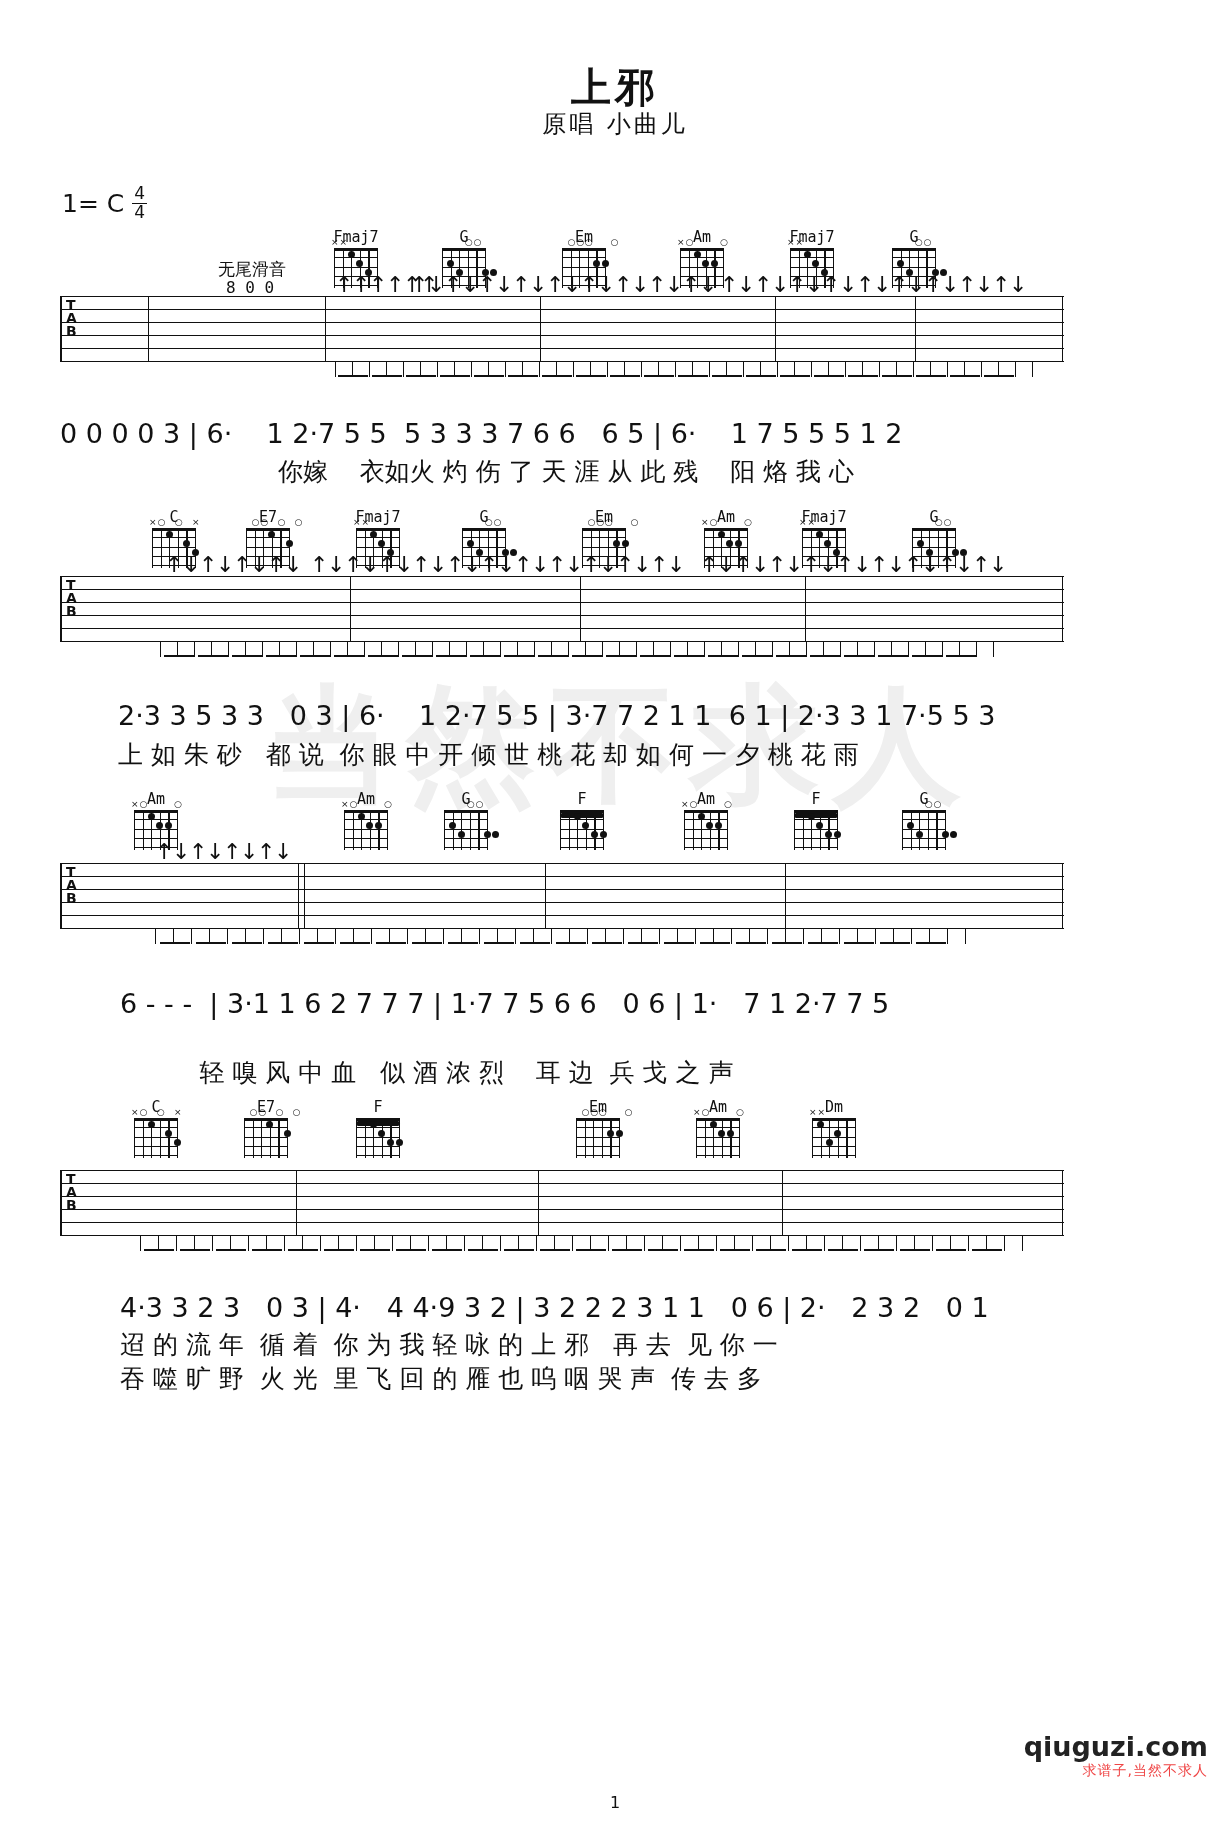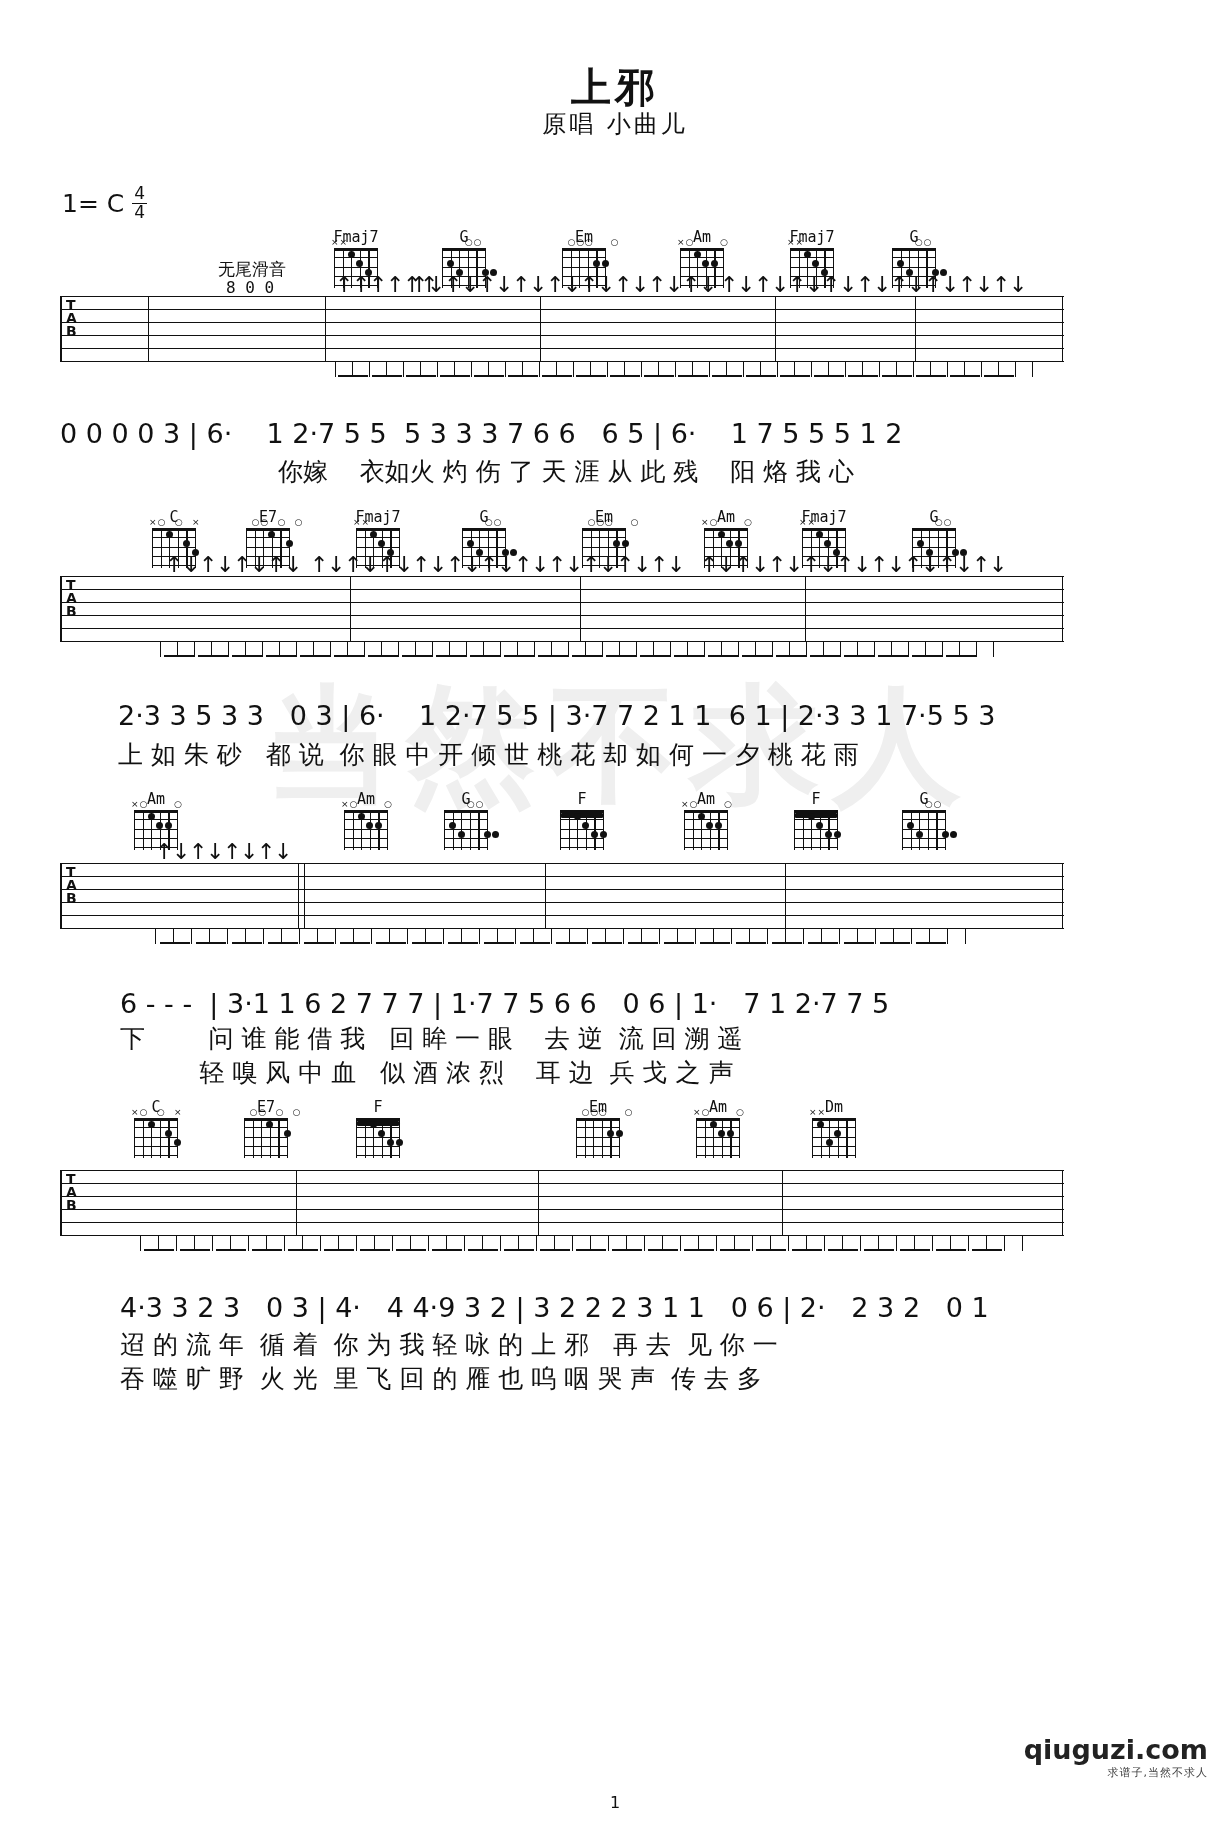--- a/index.html
+++ b/index.html
@@ -90,21 +90,21 @@
   }
   .pageno{
     position:absolute;bottom:12px;left:0;width:1230px;text-align:center;
     font-size:16px;font-family:"DejaVu Sans", sans-serif;
   }
   .sitemark{
     position:absolute;right:22px;bottom:44px;text-align:right;
     font-family:"DejaVu Sans", sans-serif;
   }
   .sitemark .big{font-size:27px;font-weight:bold;color:#222;}
-  .sitemark .small{font-size:11px;color:#404040;letter-spacing:1px;}
+  .sitemark .small{font-size:14px;color:#ef4444;letter-spacing:1px;}
   .slide-label{
     position:absolute;font-size:17px;font-family:"DejaVu Sans", sans-serif;
   }
 </style>
 </head>
 <body>
 
 <div class="sheet">
 
   <div class="title">上邪</div>
@@ -944,21 +944,20 @@
       <div class="beam" style="left: 640px; width: 30px; top: 87px;"></div>
       <div class="beam" style="left: 676px; width: 30px; top: 87px;"></div>
       <div class="beam" style="left: 712px; width: 30px; top: 87px;"></div>
       <div class="beam" style="left: 748px; width: 30px; top: 87px;"></div>
       <div class="beam" style="left: 784px; width: 30px; top: 87px;"></div>
       <div class="beam" style="left: 820px; width: 30px; top: 87px;"></div>
       <div class="beam" style="left: 856px; width: 30px; top: 87px;"></div>
     </div>
 
   <div class="numrow" style="top:988px;left:120px;">6 - - -  | 3·1 1 6 2 7 7 7 | 1·7 7 5 6 6   0 6 | 1·   7 1 2·7 7 5</div>
-  <div class="lyricrow" style="top:1022px;left:120px;">下        问 谁 能 借 我   回 眸 一 眼    去 逆  流 回 溯 遥</div>
   <div class="lyricrow" style="top:1056px;left:120px;">          轻 嗅 风 中 血   似 酒 浓 烈    耳 边  兵 戈 之 声</div>
 
   <div id="sys4-chords" class="chordrow" style="top:1098px;left:0;width:1230px;height:60px;">
       <div class="chordbox" style="left: 130px;">
         <div class="cname">C</div>
         <div class="grid">
           <div class="nut"></div>
           <div class="vs" style="left: 0px;"></div>
           <div class="vs" style="left: 8.6px;"></div>
           <div class="vs" style="left: 17.2px;"></div>

